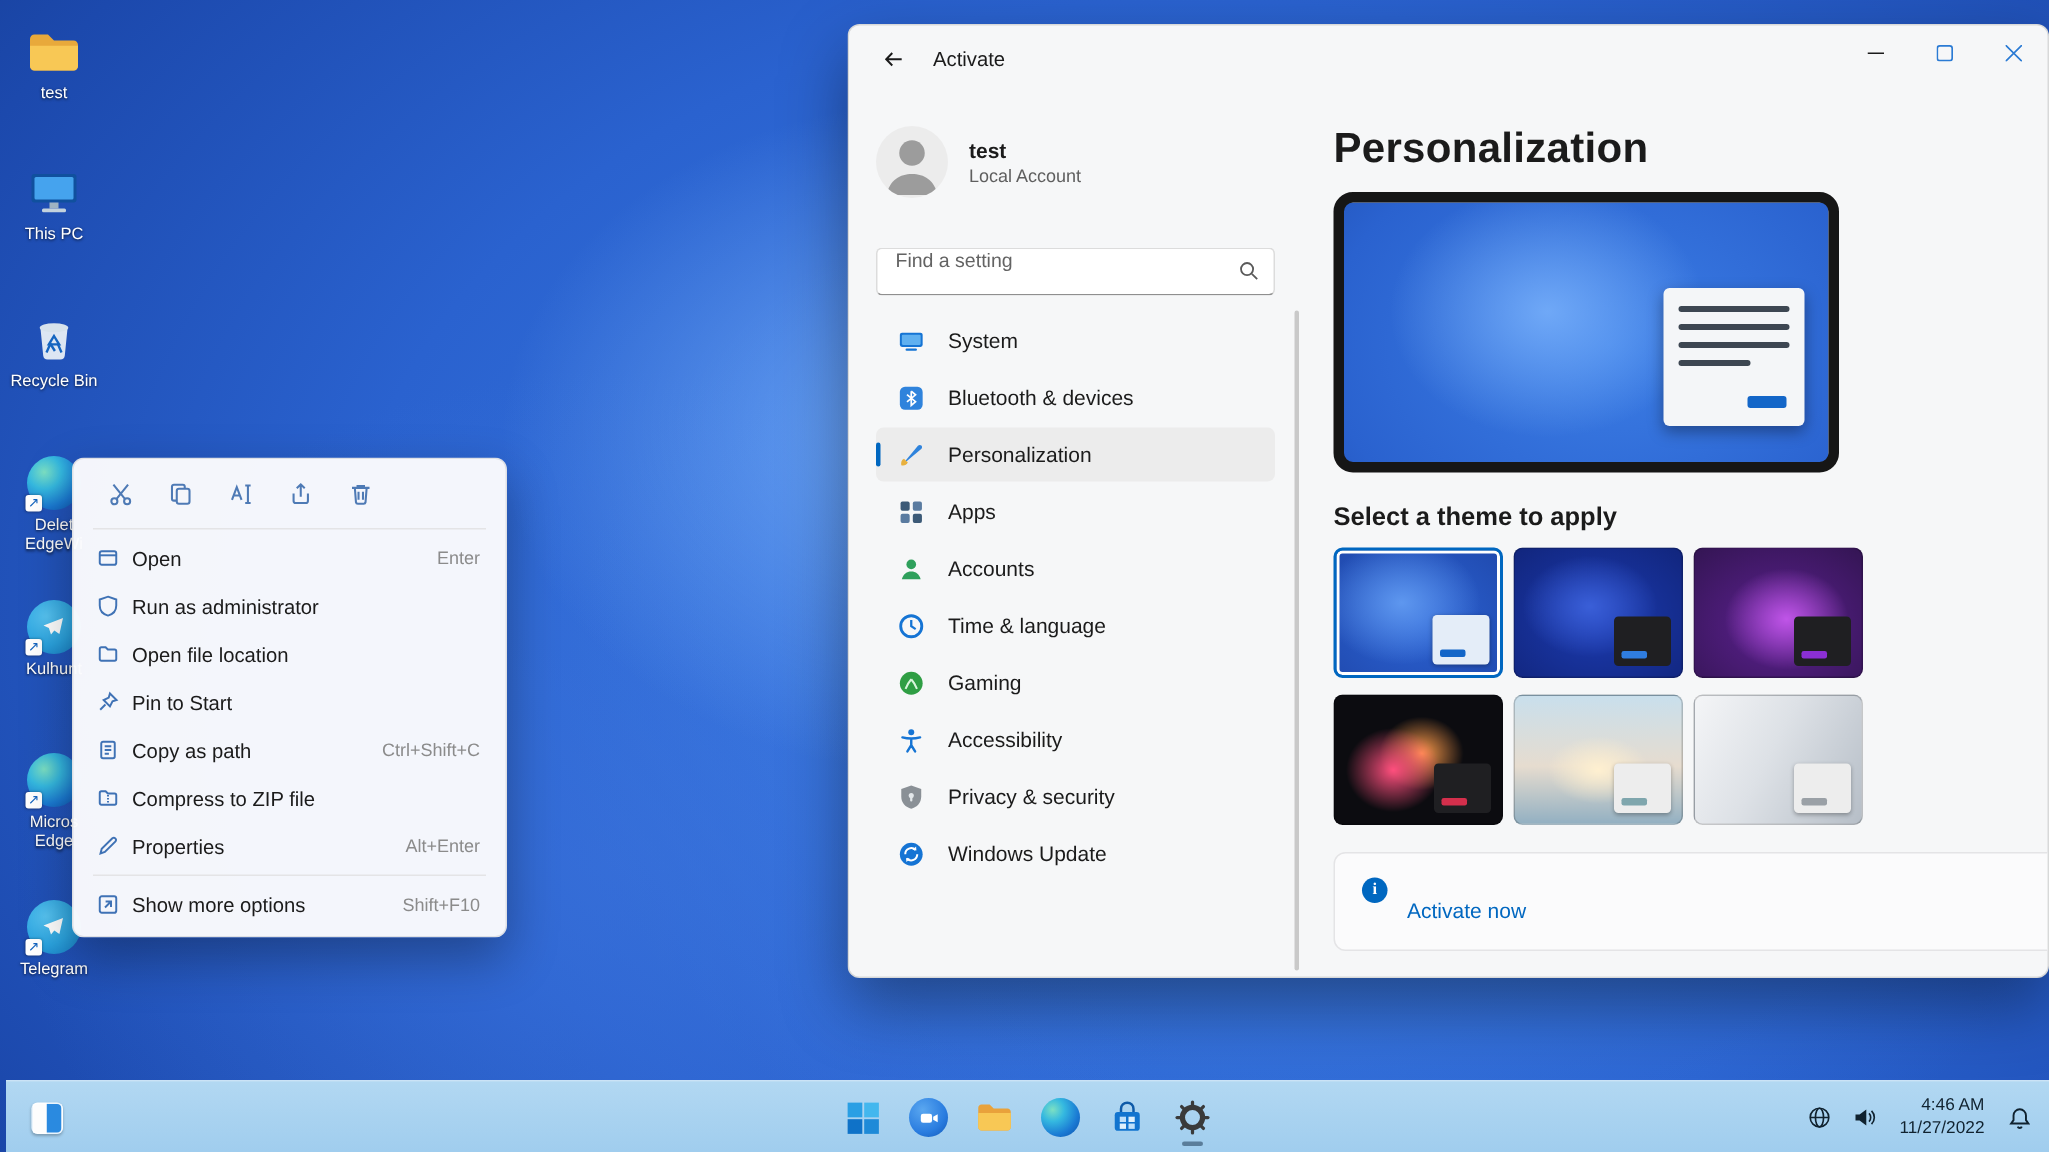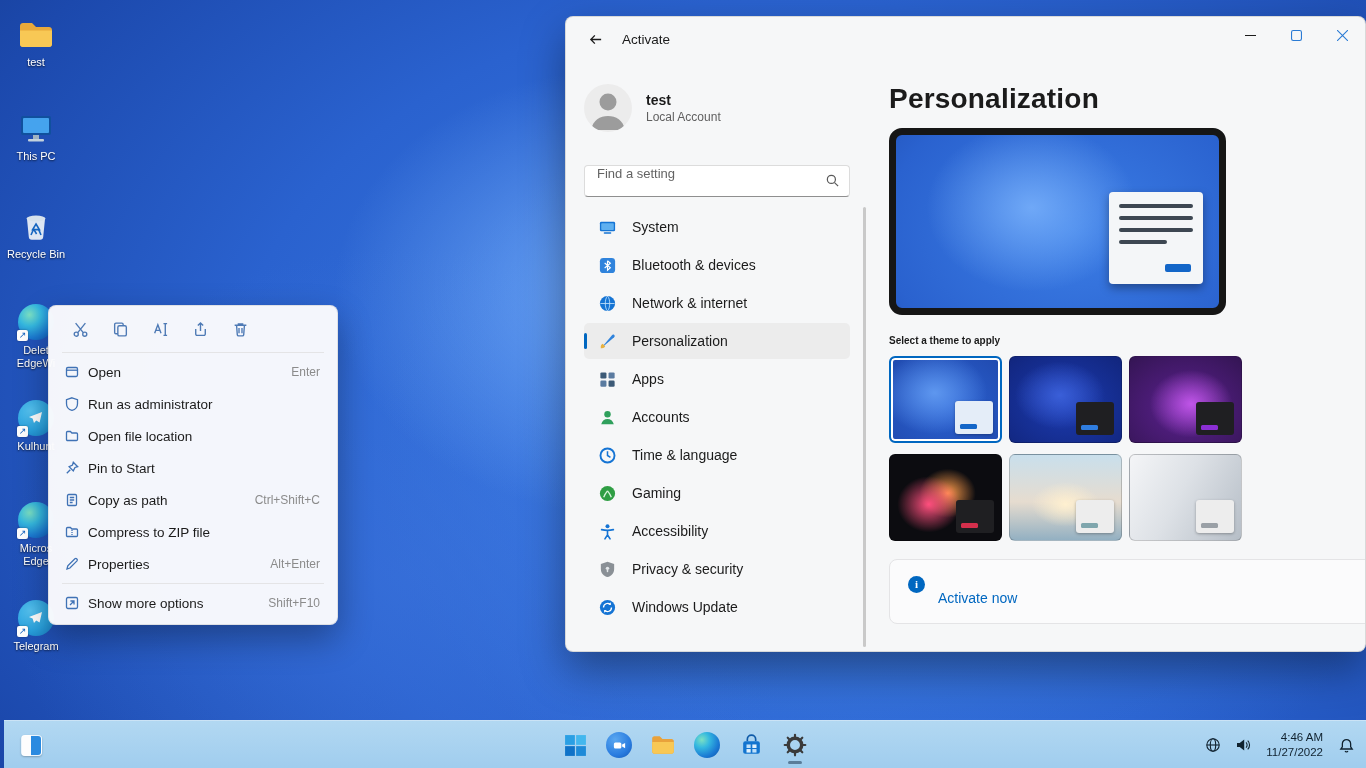--- a/index.html
+++ b/index.html
@@ -82,21 +82,21 @@
     border:7px solid #161616; overflow:hidden;
     background:
       radial-gradient(150px 120px at 42% 42%, rgba(130,185,255,.75), rgba(130,185,255,0) 70%),
       radial-gradient(420px 320px at 55% 55%, #3c7ee6 0%, #2a62cf 45%, #1a45a6 75%, #0e2f7e 100%); }
   .mockwin { position:absolute; right:16px; top:57px; width:94px; height:92px; background:#f4f6f8;
     border-radius:4px; box-shadow:0 4px 10px rgba(0,0,0,.35); padding:12px 10px; }
   .mockline { height:4px; border-radius:2px; background:#3d4752; margin-bottom:8px; }
   .mockline.short { width:65%; }
   .mock-accent { position:absolute; right:12px; bottom:12px; width:26px; height:8px;
     border-radius:2px; background:#1366c8; }
-  .theme-label { margin-top:20px; font-size:10px; font-weight:bold; color:#1b1b1b; }
+  .theme-label { margin-top:20px; font-size:17px; font-weight:bold; color:#1b1b1b; }
   .theme-grid { margin-top:10px; display:grid; grid-template-columns:repeat(3,113px);
     grid-auto-rows:87px; column-gap:7px; row-gap:11px; }
   .thumb { position:relative; border-radius:6px; overflow:hidden; border:1px solid rgba(0,0,0,.18); cursor:pointer; }
   .thumb.sel { border:2px solid #0067c0; box-shadow:inset 0 0 0 2px #fff; }
   .t1 { background:radial-gradient(70px 55px at 40% 42%, #5e97ef, rgba(94,151,239,0) 75%),
         radial-gradient(160px 130px at 50% 55%, #2c63d4 0%, #1b3f9e 70%, #122c74 100%); }
   .t2 { background:radial-gradient(60px 45px at 45% 45%, #3a5fd8, rgba(58,95,216,0) 75%),
         radial-gradient(160px 130px at 50% 55%, #1c3bb0 0%, #0e1f6e 65%, #081244 100%); }
   .t3 { background:radial-gradient(55px 45px at 55% 55%, #c055e8, rgba(192,85,232,0) 75%),
         radial-gradient(160px 130px at 50% 60%, #5c2190 0%, #2a1245 65%, #120a20 100%); }
@@ -401,29 +401,20 @@
         </div>
         <div class="nav-item">
           <span class="nicon">
               <svg width="19" height="19" viewBox="0 0 20 20">
                 <rect x="2" y="2" width="16" height="16" rx="3.6" fill="#2f83dc"></rect>
                 <path d="M10 5v10l3-2.6L7 7.4M7 12.6l6-5L10 5" stroke="#fff" stroke-width="1.2" fill="none"></path>
               </svg>
             </span>
           <span>Bluetooth &amp; devices</span>
         </div>
-        <div class="nav-item">
-          <span class="nicon">
-              <svg width="19" height="19" viewBox="0 0 20 20">
-                <circle cx="10" cy="10" r="8" fill="#1574d4"></circle>
-                <path d="M2.5 10h15M10 2.2c-3.1 2.7-3.1 12.9 0 15.6M10 2.2c3.1 2.7 3.1 12.9 0 15.6" stroke="#bfe0fa" stroke-width="0.9" fill="none"></path>
-              </svg>
-            </span>
-          <span>Network &amp; internet</span>
-        </div>
         <div class="nav-item sel">
           <span class="nicon">
               <svg width="19" height="19" viewBox="0 0 20 20">
                 <path d="M3 17c2.1.4 3.8-.2 4.6-1.9l-2.7-2.7C3.2 13.2 2.6 14.9 3 17z" fill="#e8b13f"></path>
                 <path d="M6.1 13.6L14.7 3.3c.6-.7 1.7-.8 2.4-.1.7.7.6 1.8-.1 2.4L6.7 14.2z" fill="#2f83dc"></path>
               </svg>
             </span>
           <span>Personalization</span>
         </div>
         <div class="nav-item">

